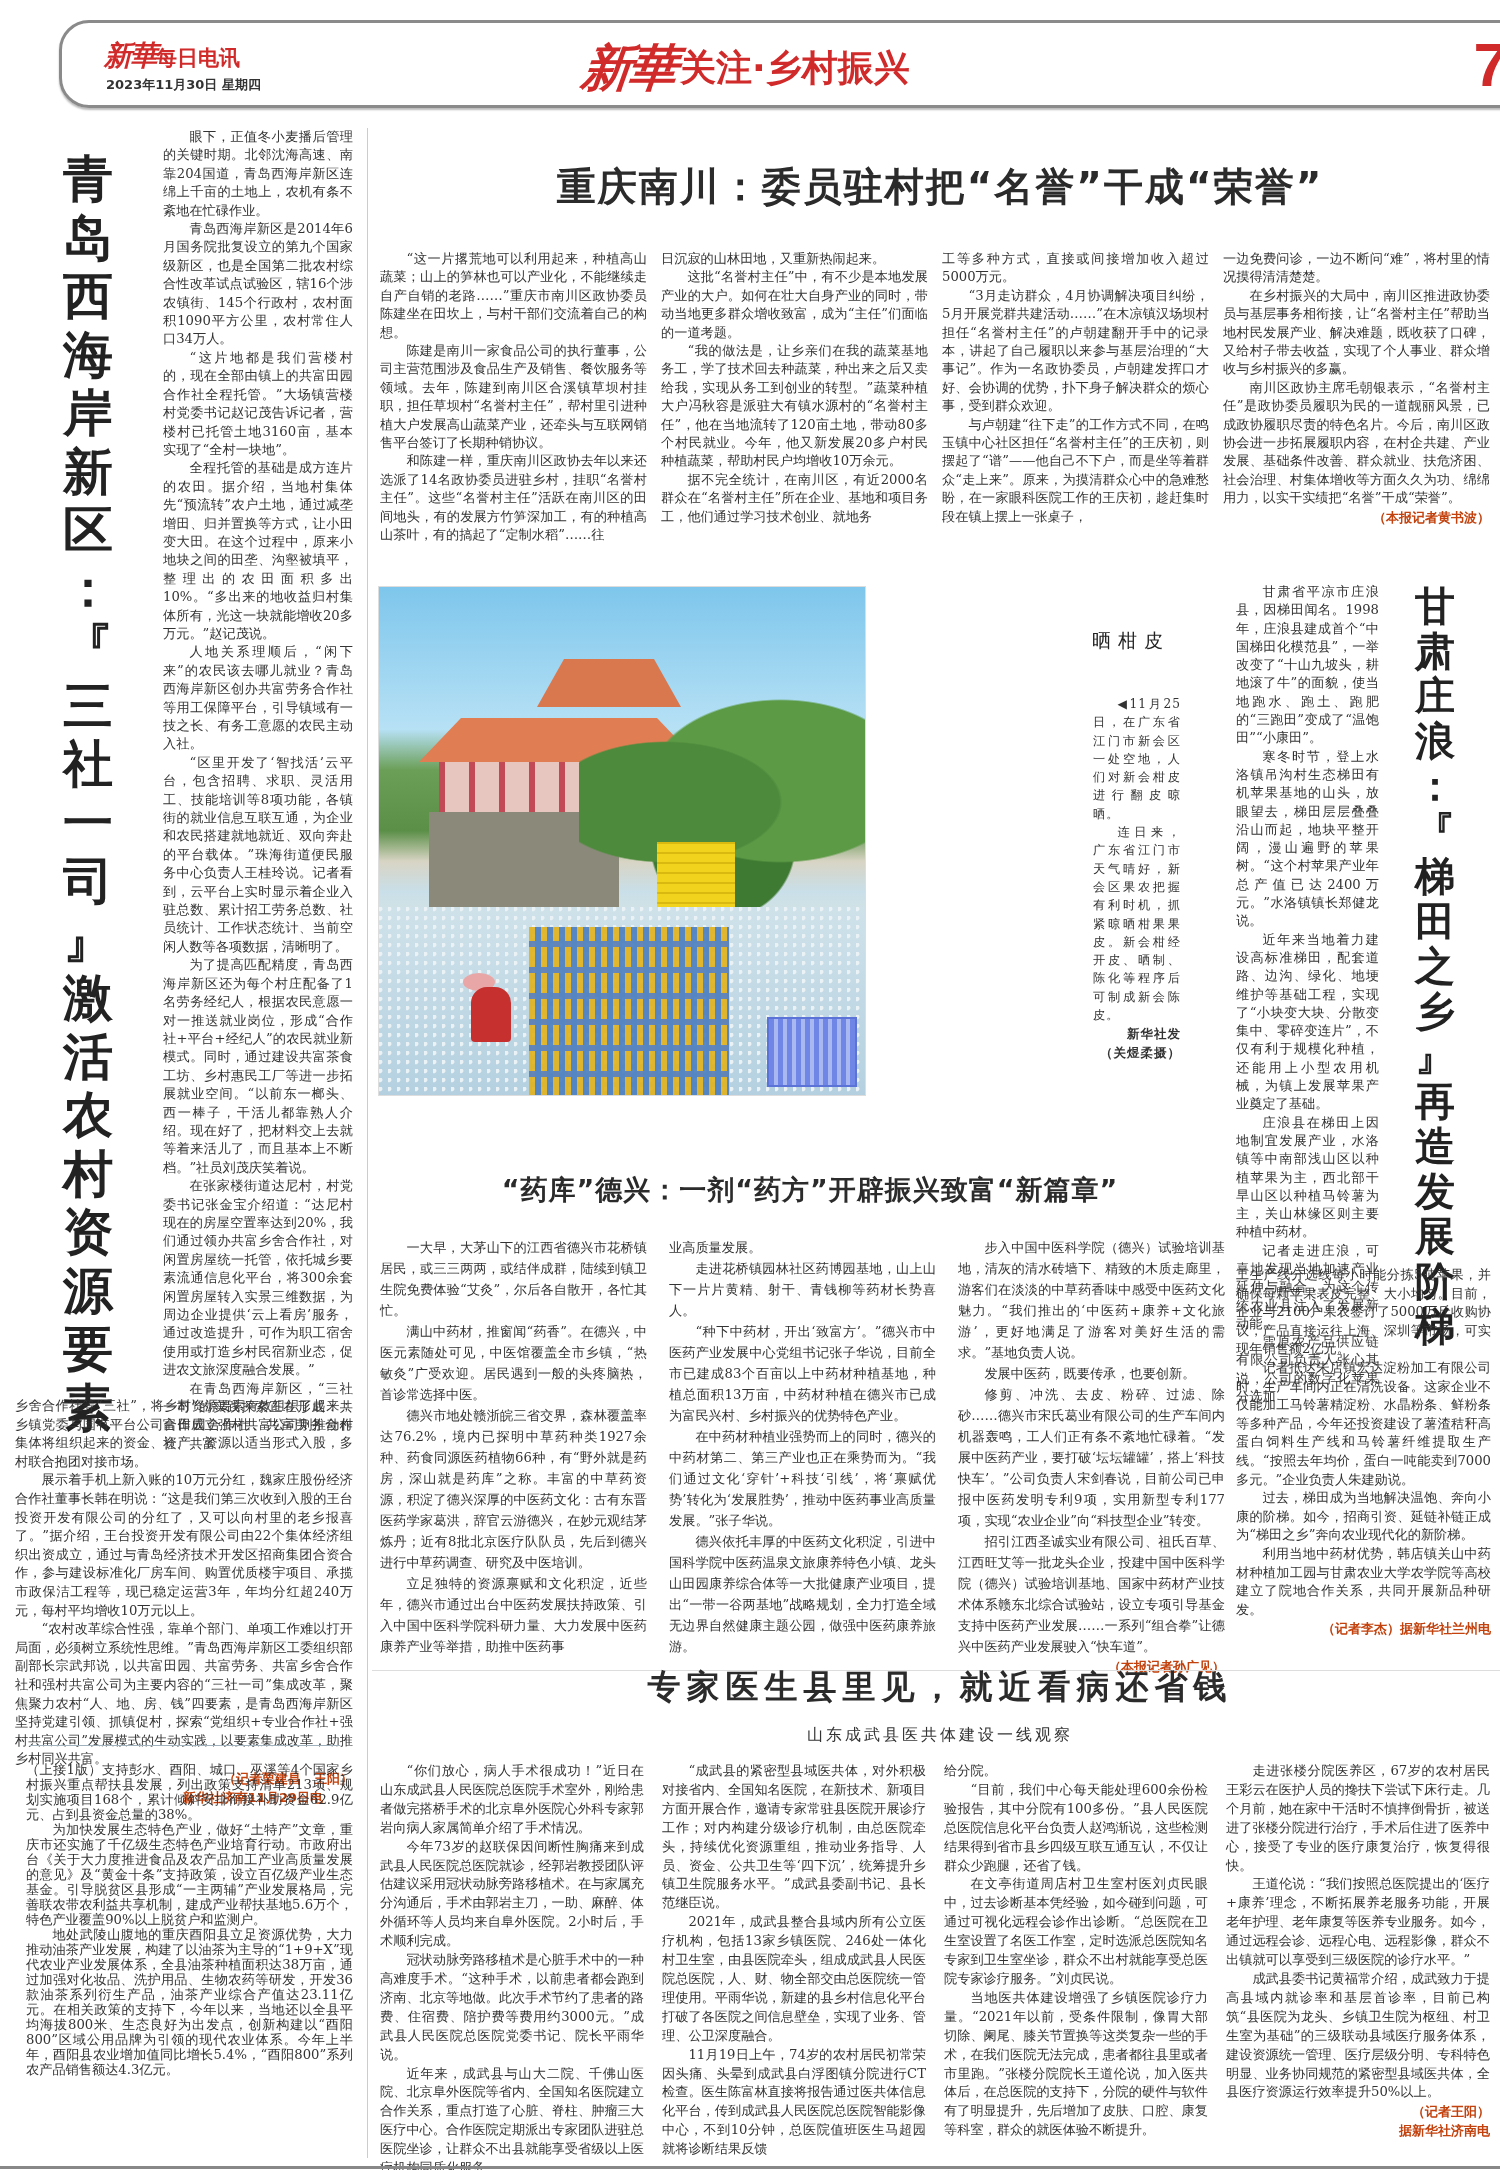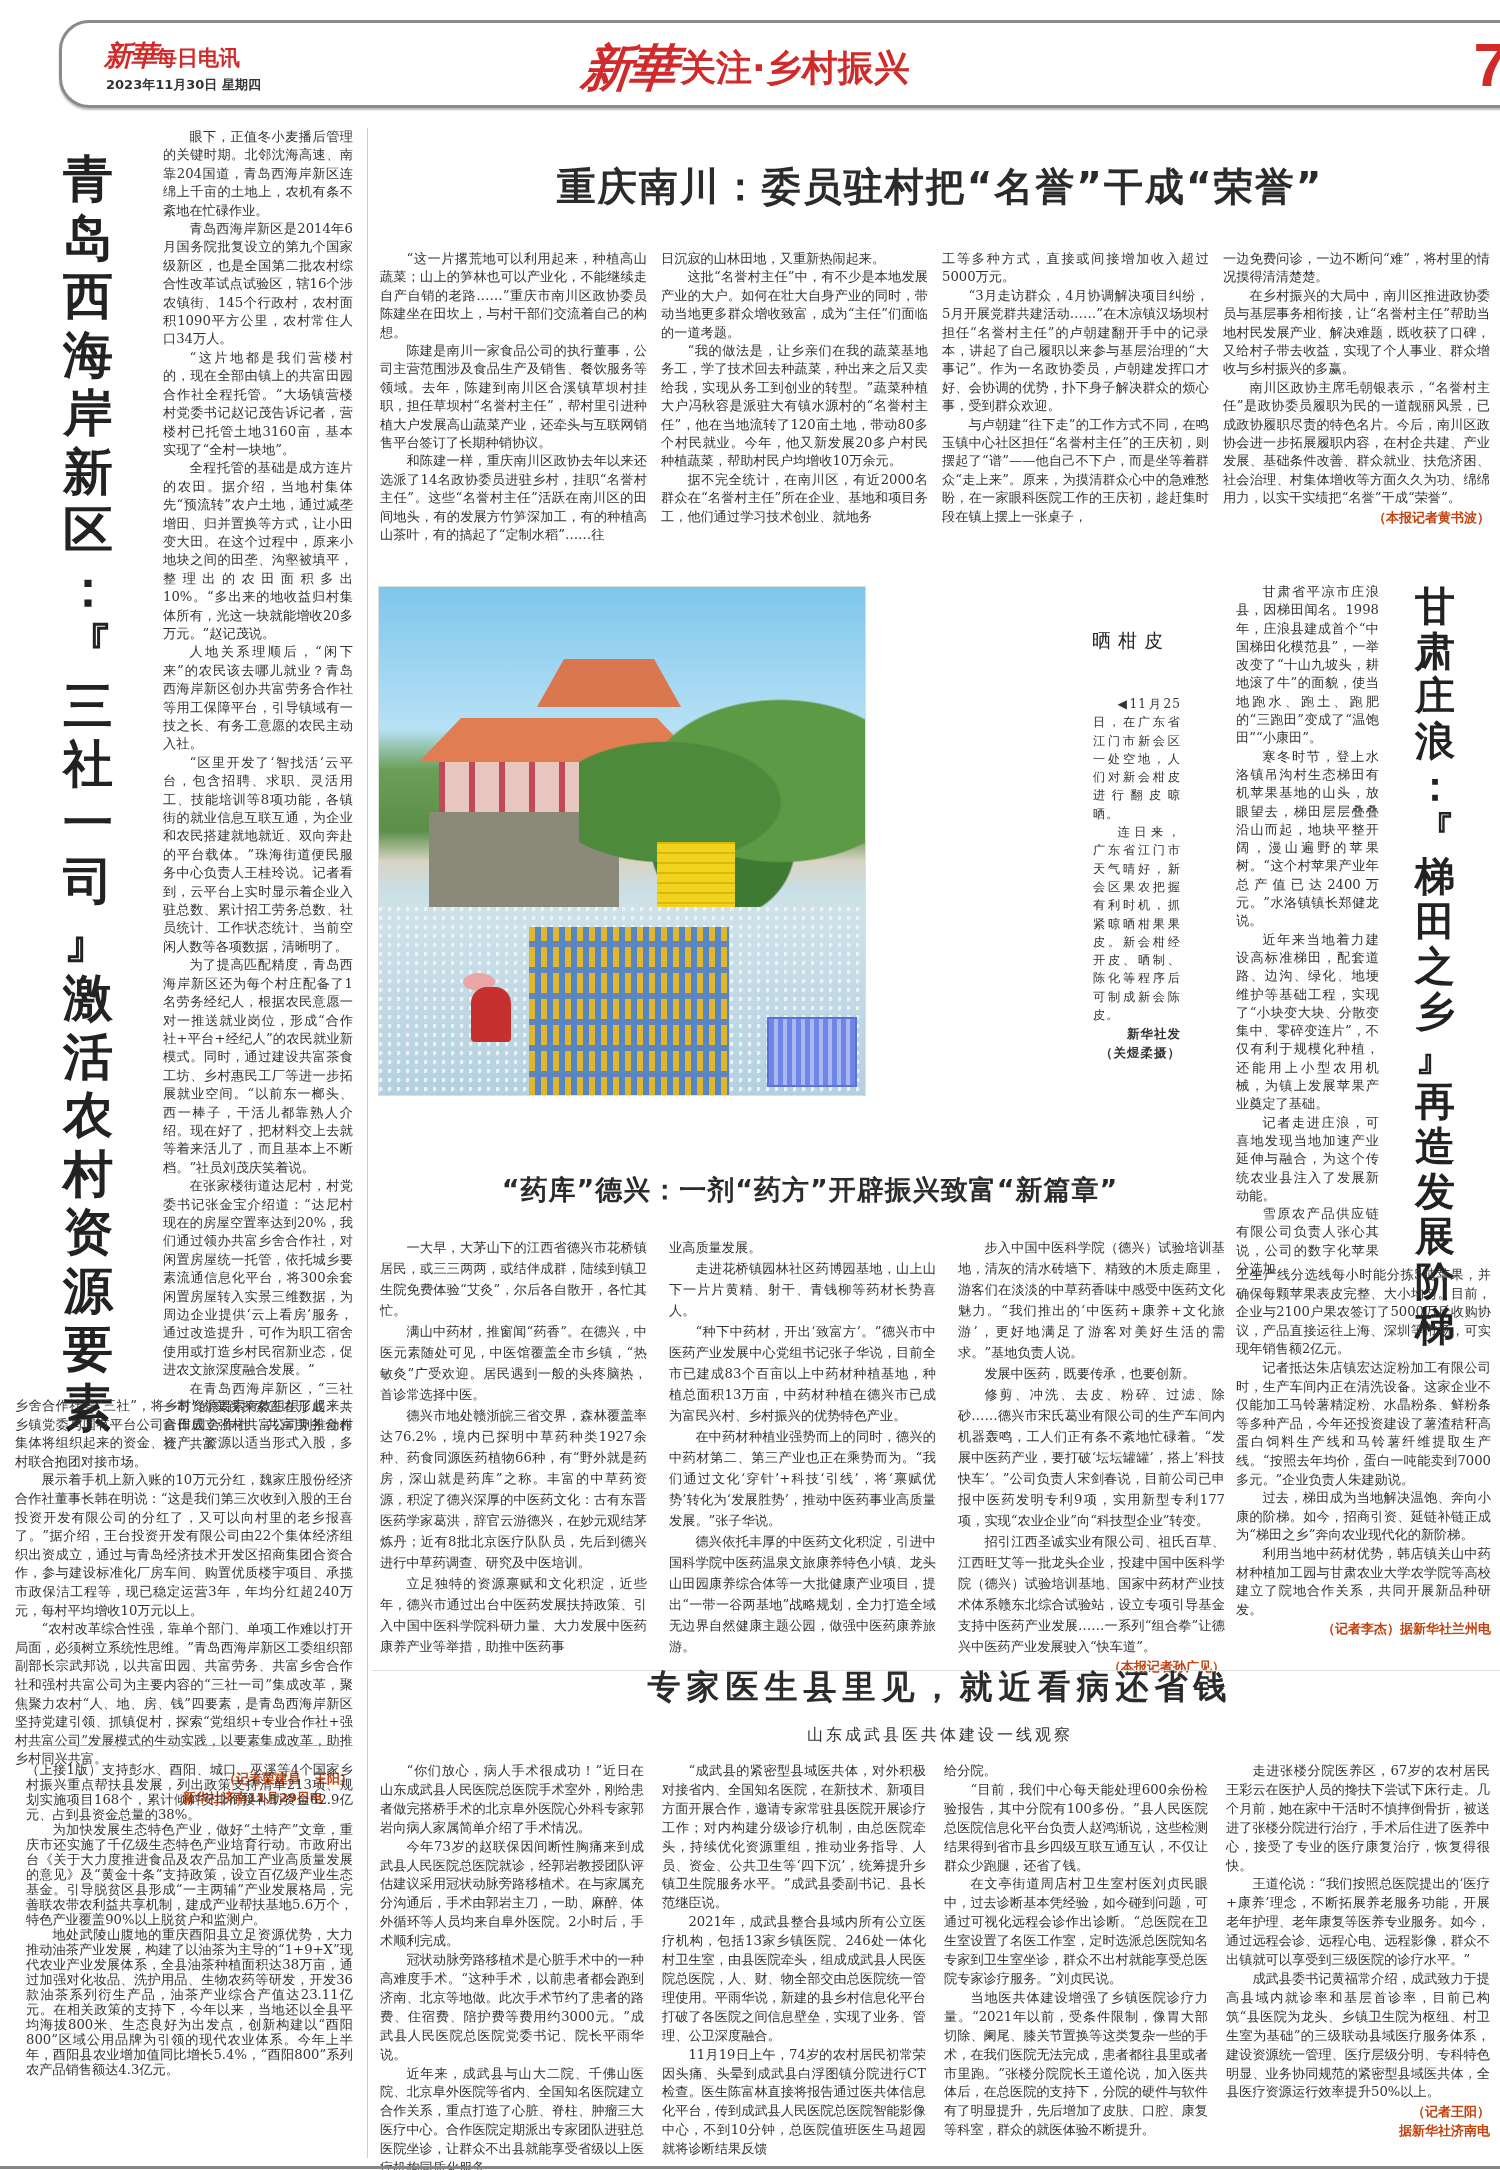--- a/index.html
+++ b/index.html
@@ -196,20 +196,21 @@
   <div class="ind">◀11月25日，在广东省江门市新会区一处空地，人们对新会柑皮进行翻皮晾晒。</div>
   <div class="ind">连日来，广东省江门市天气晴好，新会区果农把握有利时机，抓紧晾晒柑果果皮。新会柑经开皮、晒制、陈化等程序后可制成新会陈皮。</div>
   <div class="cap-credit">新华社发</div>
   <div class="cap-credit">（关煜柔摄）</div>
 </div>
 
 <div class="gansu-col" id="gs-narrow">
     <div class="p">甘肃省平凉市庄浪县，因梯田闻名。1998年，庄浪县建成首个“中国梯田化模范县”，一举改变了“十山九坡头，耕地滚了牛”的面貌，使当地跑水、跑土、跑肥的“三跑田”变成了“温饱田”“小康田”。</div>
     <div class="p">寒冬时节，登上水洛镇吊沟村生态梯田有机苹果基地的山头，放眼望去，梯田层层叠叠沿山而起，地块平整开阔，漫山遍野的苹果树。“这个村苹果产业年总产值已达2400万元。”水洛镇镇长郑健龙说。</div>
     <div class="p">近年来当地着力建设高标准梯田，配套道路、边沟、绿化、地埂维护等基础工程，实现了“小块变大块、分散变集中、零碎变连片”，不仅有利于规模化种植，还能用上小型农用机械，为镇上发展苹果产业奠定了基础。</div>
+    <div class="p">庄浪县在梯田上因地制宜发展产业，水洛镇等中南部浅山区以种植苹果为主，西北部干旱山区以种植马铃薯为主，关山林缘区则主要种植中药材。</div>
     <div class="p">记者走进庄浪，可喜地发现当地加速产业延伸与融合，为这个传统农业县注入了发展新动能。</div>
     <div class="p">雪原农产品供应链有限公司负责人张心其说，公司的数字化苹果分选加</div>
   </div>
 <div class="vtitle2" id="vt2">
     <span>甘</span>
     <span>肃</span>
     <span>庄</span>
     <span>浪</span>
     <span>：</span>
     <span>『</span>

